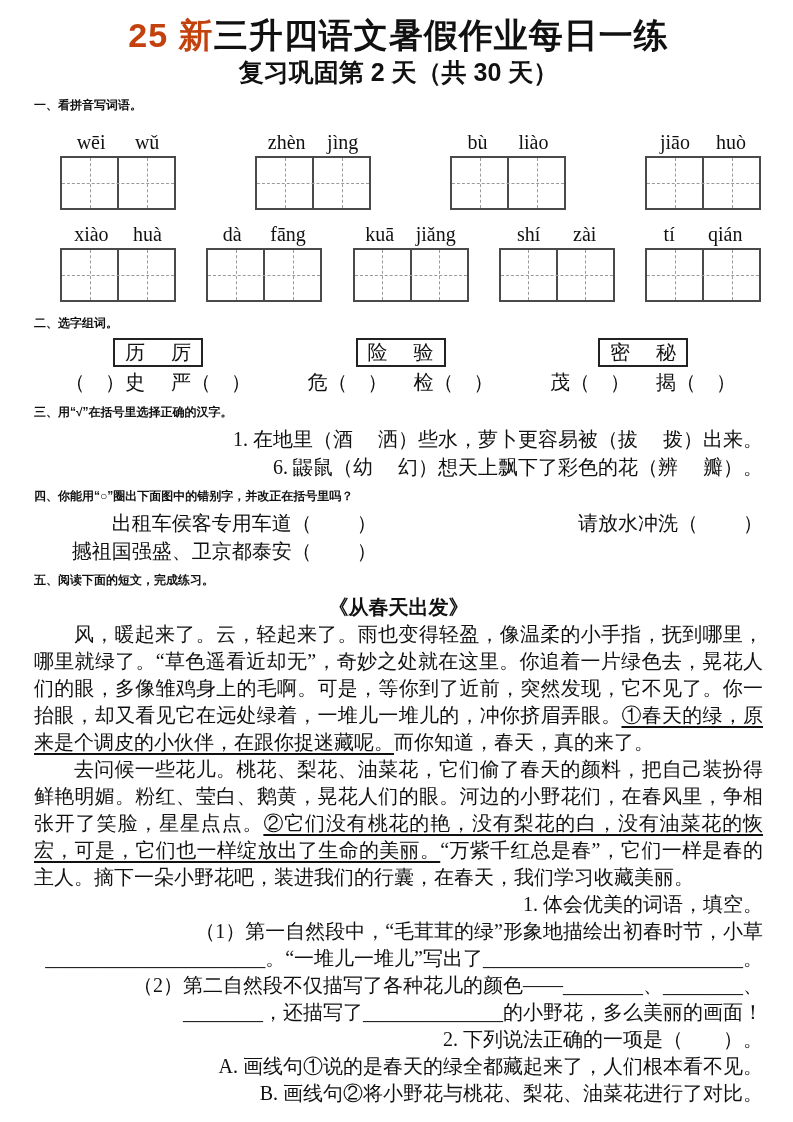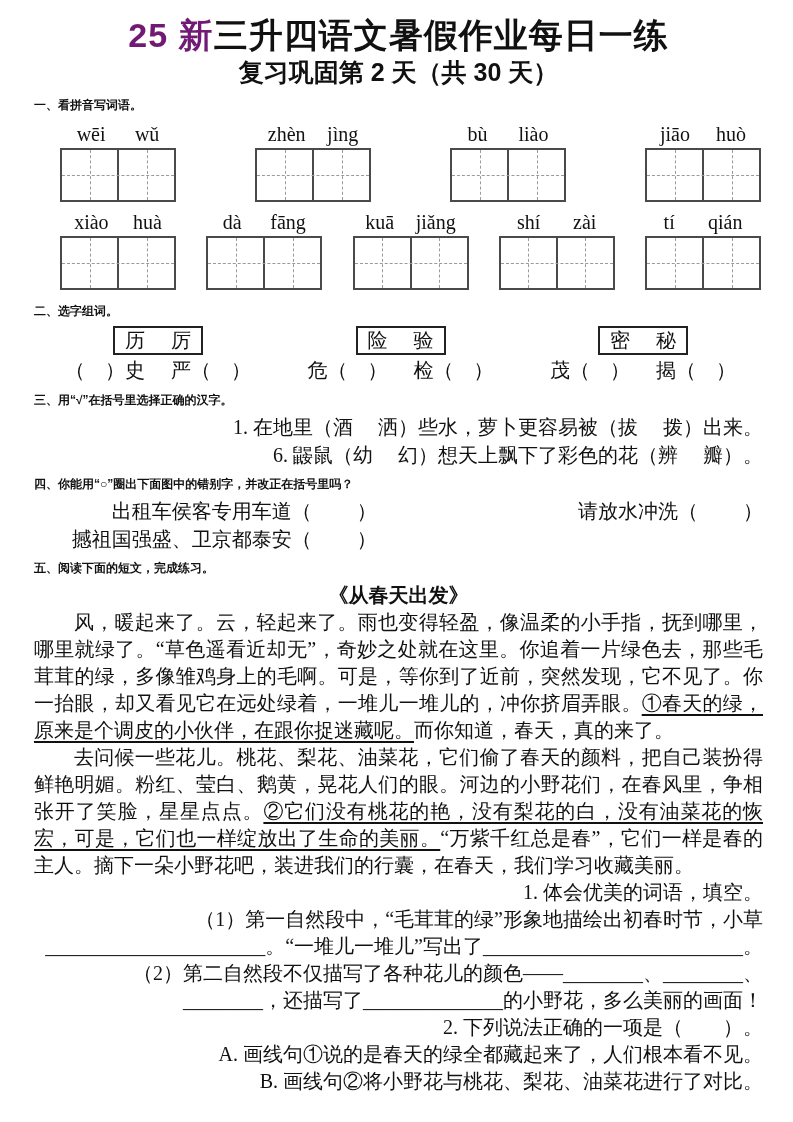--- a/index.html
+++ b/index.html
@@ -1,26 +1,26 @@
 <!DOCTYPE html>
 <html><head>
 <meta charset="utf-8">
 <style>
   html,body{margin:0;padding:0;background:#ffffff;}
   body{width:793px;height:1122px;overflow:hidden;font-family:"Liberation Serif",serif;color:#111;}
   .page{padding:10px 30px 0 34px;}
   
   .title{text-align:center;font-family:"Liberation Sans",sans-serif;font-weight:700;font-size:34px;line-height:42px;margin:4px 0 0 0;letter-spacing:1px;}
-  .title .red{color:#701a75;}
+  .title .red{color:#c2410c;}
   .subtitle{text-align:center;font-family:"Liberation Sans",sans-serif;font-weight:700;font-size:25px;line-height:32px;margin:0 0 4px 0;}
   
   .sec-heading{font-family:"Liberation Sans",sans-serif;font-weight:700;font-size:12px;line-height:26px;margin-top:2px;}
   
   .pinyin-area{padding:0 2px 0 26px;}
-  .pinyin-row{display:flex;justify-content:space-between;margin:4px 0 8px 0;}
+  .pinyin-row{display:flex;justify-content:space-between;margin:12px 0 8px 0;}
   .pinyin-word{display:flex;flex-direction:column;align-items:center;}
   .pinyin-labels{display:flex;width:112px;justify-content:space-around;font-size:20px;line-height:24px;margin-bottom:2px;}
   .grid-box{position:relative;display:flex;width:112px;height:50px;border:2px solid #4a4a4a;background:#fff;}
   .grid-box::after{content:"";position:absolute;left:0;right:0;top:50%;border-top:1px dashed #9a9a9a;}
   .grid-cell{flex:1;position:relative;border-right:2px solid #4a4a4a;}
   .grid-cell:last-child{border-right:none;}
   .grid-cell::before{content:"";position:absolute;top:0;bottom:0;left:50%;border-left:1px dashed #9a9a9a;}
   
   .choose-row{display:flex;justify-content:space-between;padding:2px 6px 0 10px;}
   .choose-group{display:flex;flex-direction:column;align-items:center;width:32%;}
@@ -176,21 +176,21 @@
   <div class="sec-heading">四、你能用“○”圈出下面图中的错别字，并改正在括号里吗？</div>
   <div class="circle-grid" id="circle-grid">
       <div class="line">出租车侯客专用车道（　 　）</div>
       <div class="line">请放水冲洗（　 　）</div>
       <div class="line">撼祖国强盛、卫京都泰安（　 　）</div>
     </div>
 
   <div class="sec-heading">五、阅读下面的短文，完成练习。</div>
   <div class="passage-title">《从春天出发》</div>
   <div class="passage" id="passage">
-      <p><span>风，暖起来了。云，轻起来了。雨也变得轻盈，像温柔的小手指，抚到哪里，哪里就绿了。“草色遥看近却无”，奇妙之处就在这里。你追着一片绿色去，那些毛茸茸的绿，多像雏鸡身上的毛啊。可是，等你到了近前，突然发现，它不见了。你一抬眼，却又看见它在远处绿着，一堆儿一堆儿的，冲你挤眉弄眼。</span><span class="u">①春天的绿，原来是个调皮的小伙伴，在跟你捉迷藏呢。</span><span>而你知道，春天，真的来了。</span></p>
+      <p><span>风，暖起来了。云，轻起来了。雨也变得轻盈，像温柔的小手指，抚到哪里，哪里就绿了。“草色遥看近却无”，奇妙之处就在这里。你追着一片绿色去，晃花人们的眼，多像雏鸡身上的毛啊。可是，等你到了近前，突然发现，它不见了。你一抬眼，却又看见它在远处绿着，一堆儿一堆儿的，冲你挤眉弄眼。</span><span class="u">①春天的绿，原来是个调皮的小伙伴，在跟你捉迷藏呢。</span><span>而你知道，春天，真的来了。</span></p>
       <p><span>去问候一些花儿。桃花、梨花、油菜花，它们偷了春天的颜料，把自己装扮得鲜艳明媚。粉红、莹白、鹅黄，晃花人们的眼。河边的小野花们，在春风里，争相张开了笑脸，星星点点。</span><span class="u">②它们没有桃花的艳，没有梨花的白，没有油菜花的恢宏，可是，它们也一样绽放出了生命的美丽。</span><span>“万紫千红总是春”，它们一样是春的主人。摘下一朵小野花吧，装进我们的行囊，在春天，我们学习收藏美丽。</span></p>
     </div>
   <div class="questions" id="questions">
       <div class="line">1. 体会优美的词语，填空。</div>
       <div class="line">（1）第一自然段中，“毛茸茸的绿”形象地描绘出初春时节，小草______________________。“一堆儿一堆儿”写出了__________________________。</div>
       <div class="line">（2）第二自然段不仅描写了各种花儿的颜色——________、________、________，还描写了______________的小野花，多么美丽的画面！</div>
       <div class="line">2. 下列说法正确的一项是（　　）。</div>
       <div class="line">A. 画线句①说的是春天的绿全都藏起来了，人们根本看不见。</div>
       <div class="line">B. 画线句②将小野花与桃花、梨花、油菜花进行了对比。</div>
     </div>

